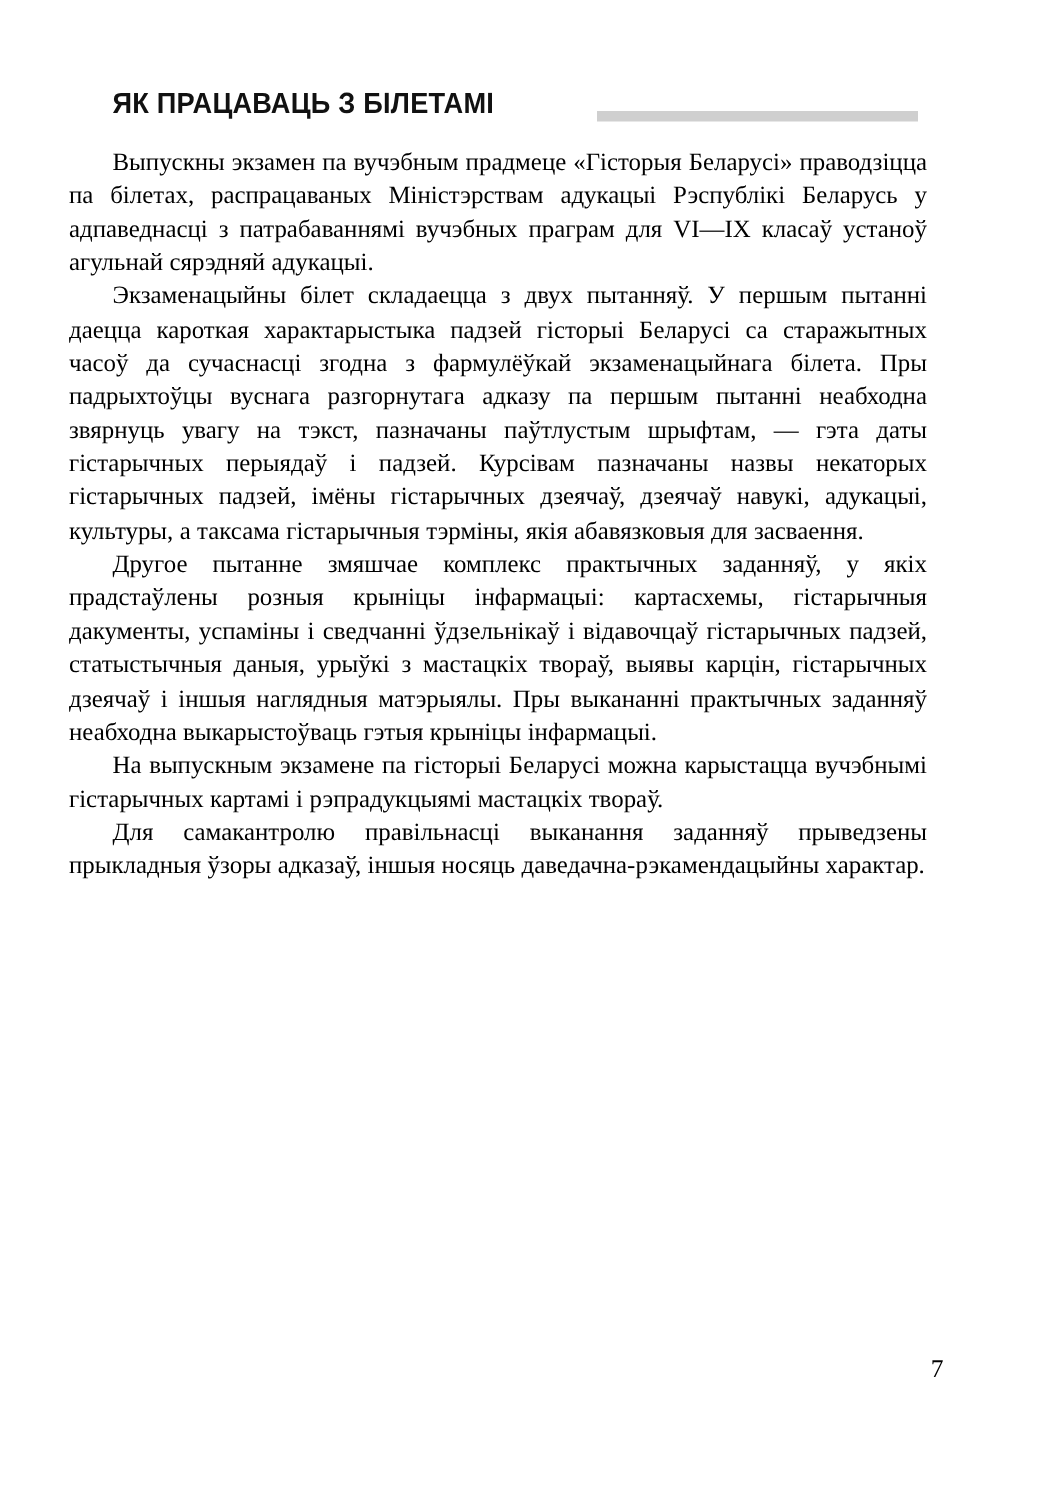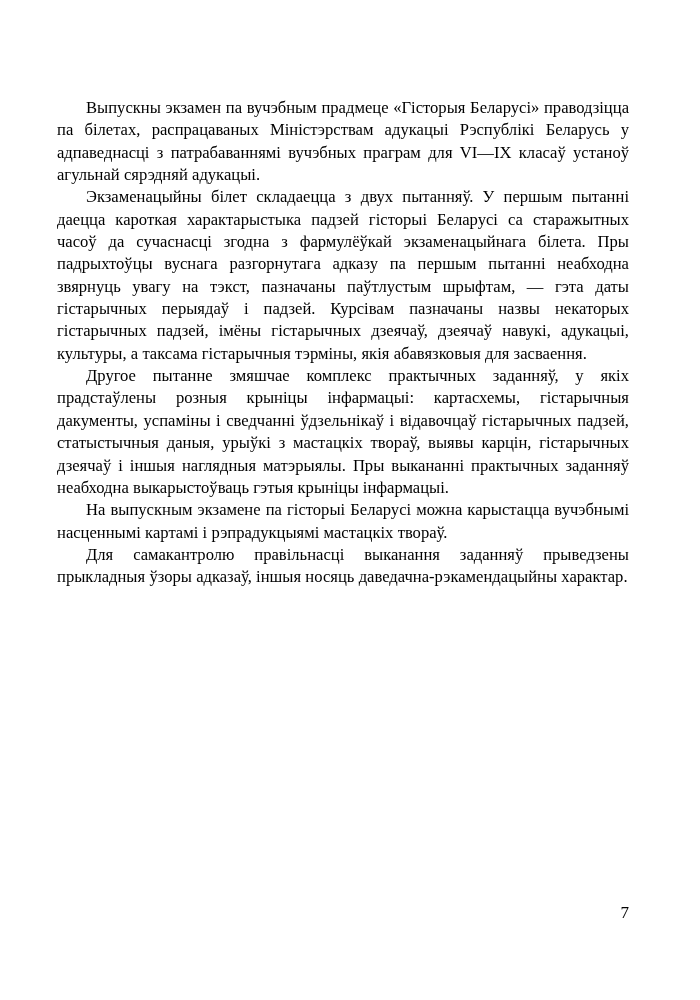--- a/index.html
+++ b/index.html
@@ -53,21 +53,21 @@
     left: 398px;
     top: 18px;
     width: 214px;
     height: 7px;
     background: #cfcfcf;
   }
 
   
   .content {
     position: absolute;
-    left: 57px;
+    left: 46px;
     top: 97px;
     width: 572px;
   }
   p.para {
     margin: 0;
     text-align: justify;
     text-justify: inter-word;
     text-indent: 29px;
     font-size: 16.6px;
     line-height: 22.35px;
@@ -85,24 +85,28 @@
     font-size: 17px;
     line-height: 22px;
     font-family: "Liberation Serif", "DejaVu Serif", serif;
   }
 </style>
 </head>
 <body>
 
 <div class="page">
 
+  <div class="header">
+    <div class="header-title">ЯК ПРАЦАВАЦЬ З БІЛЕТАМІ</div>
+    <div class="header-rule"></div>
+  </div>
 
   <div class="content">
     <p class="para">Выпускны экзамен па вучэбным прадмеце «Гісторыя Беларусі» праводзіцца па білетах, распрацаваных Міністэрствам адукацыі Рэспублікі Беларусь у адпаведнасці з патрабаваннямі вучэбных праграм для VI—IX класаў устаноў агульнай сярэдняй адукацыі.</p>
     <p class="para">Экзаменацыйны білет складаецца з двух пытанняў. У першым пытанні даецца кароткая характарыстыка падзей гісторыі Беларусі са старажытных часоў да сучаснасці згодна з фармулёўкай экзаменацыйнага білета. Пры падрыхтоўцы вуснага разгорнутага адказу па першым пытанні неабходна звярнуць увагу на тэкст, пазначаны паўтлустым шрыфтам, — гэта даты гістарычных перыядаў і падзей. Курсівам пазначаны назвы некаторых гістарычных падзей, імёны гістарычных дзеячаў, дзеячаў навукі, адукацыі, культуры, а таксама гістарычныя тэрміны, якія абавязковыя для засваення.</p>
     <p class="para">Другое пытанне змяшчае комплекс практычных заданняў, у якіх прадстаўлены розныя крыніцы інфармацыі: картасхемы, гістарычныя дакументы, успаміны і сведчанні ўдзельнікаў і відавочцаў гістарычных падзей, статыстычныя даныя, урыўкі з мастацкіх твораў, выявы карцін, гістарычных дзеячаў і іншыя наглядныя матэрыялы. Пры выкананні практычных заданняў неабходна выкарыстоўваць гэтыя крыніцы інфармацыі.</p>
-    <p class="para">На выпускным экзамене па гісторыі Беларусі можна карыстацца вучэбнымі насценнымі картамі і рэпрадукцыямі мастацкіх твораў.</p>
+    <p class="para">На выпускным экзамене па гісторыі Беларусі можна карыстацца вучэбнымі гістарычных картамі і рэпрадукцыямі мастацкіх твораў.</p>
     <p class="para">Для самакантролю правільнасці выканання заданняў прыведзены прыкладныя ўзоры адказаў, іншыя носяць даведачна-рэкамендацыйны характар.</p>
   </div>
 
   <div class="page-number">7</div>
 
 </div>
 
 </body></html>

